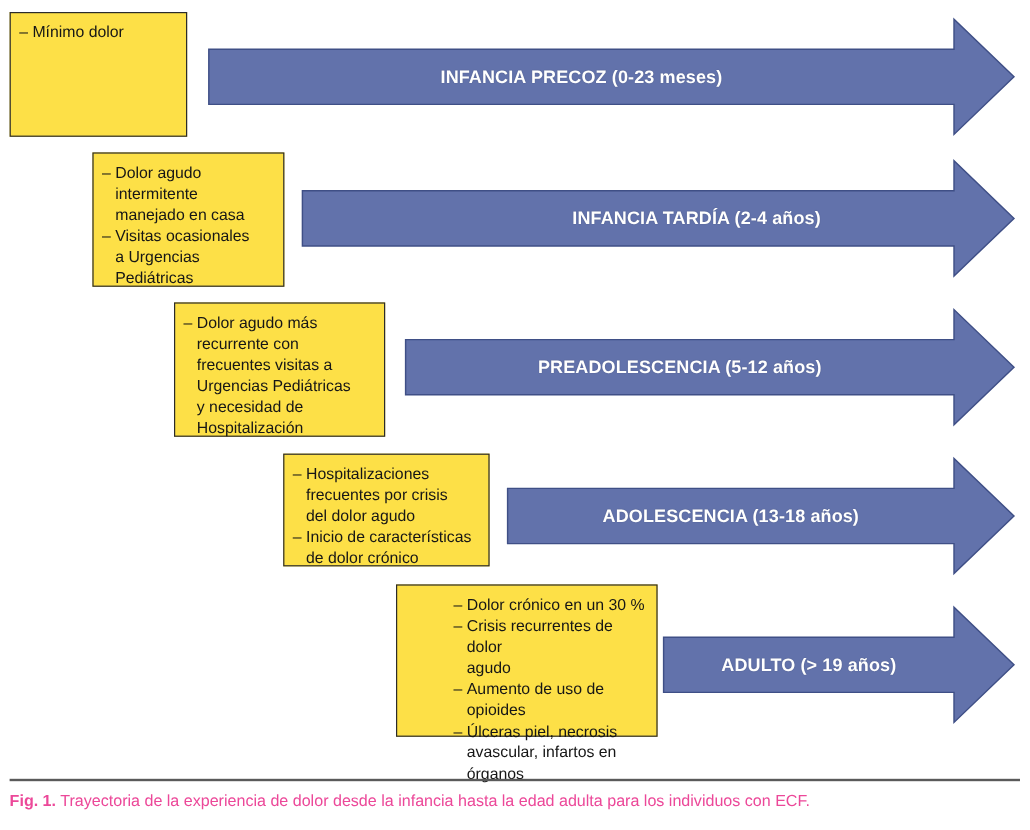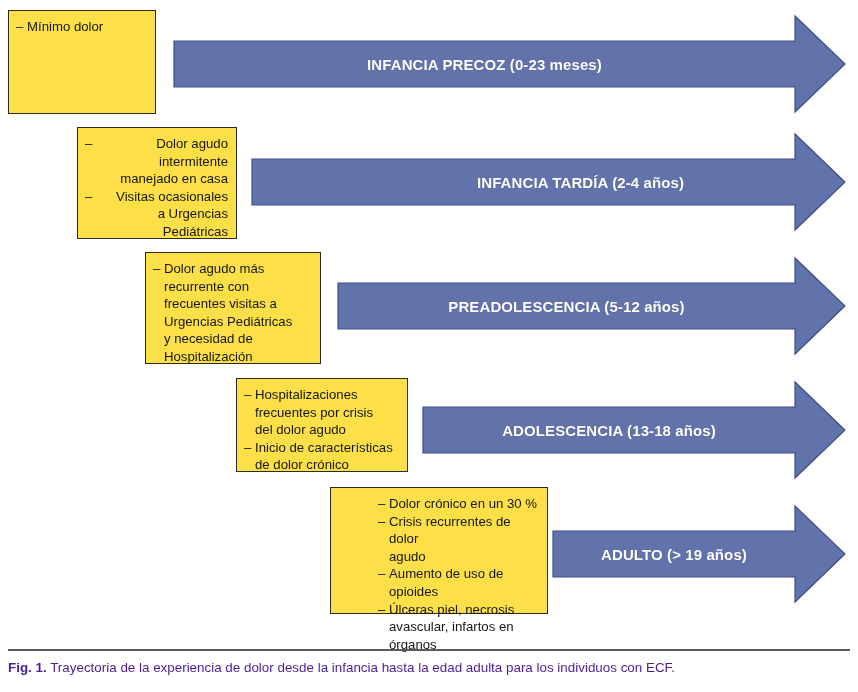--- a/index.html
+++ b/index.html
@@ -92,21 +92,21 @@
     height: 2px;
     background: #5a5a5a;
   }
   #caption {
     position: absolute;
     left: 8px;
     top: 659px;
     width: 842px;
     font-size: 13.4px;
     line-height: 18px;
-    color: #4c1d95;
+    color: #ec4899;
   }
   #caption .cap-label {
     font-weight: bold;
   }
 </style>
 </head>
 <body>
 
 <div id="figure">
 
@@ -118,21 +118,21 @@
     </div>
     <div class="arrow-wrap" style="left:174px; top:16px; width:672px; height:96px;">
       <svg class="arrow-svg" width="672" height="96" viewBox="0 0 672 96" preserveAspectRatio="none">
         <polygon points="0,25 621,25 621,0 671,48 621,96 621,71 0,71" fill="#6272ab" stroke="#3f4f86" stroke-width="1.2"></polygon>
       </svg>
       <div class="arrow-label" style="left:0; width:621px;">INFANCIA PRECOZ (0-23 meses)</div>
     </div>
   </div>
 
   <div class="stage-row">
-    <div class="note-box" style="left:77px; top:127px; width:160px; height:112px;text-align:right;">
+    <div class="note-box" style="left:77px; top:127px; width:160px; height:112px;">
       <ul class="note-list">
         <li class="note-item">Dolor agudo
 intermitente
 manejado en casa</li>
         <li class="note-item">Visitas ocasionales
 a Urgencias
 Pediátricas</li>
       </ul>
     </div>
     <div class="arrow-wrap" style="left:252px; top:134px; width:594px; height:96px;">

